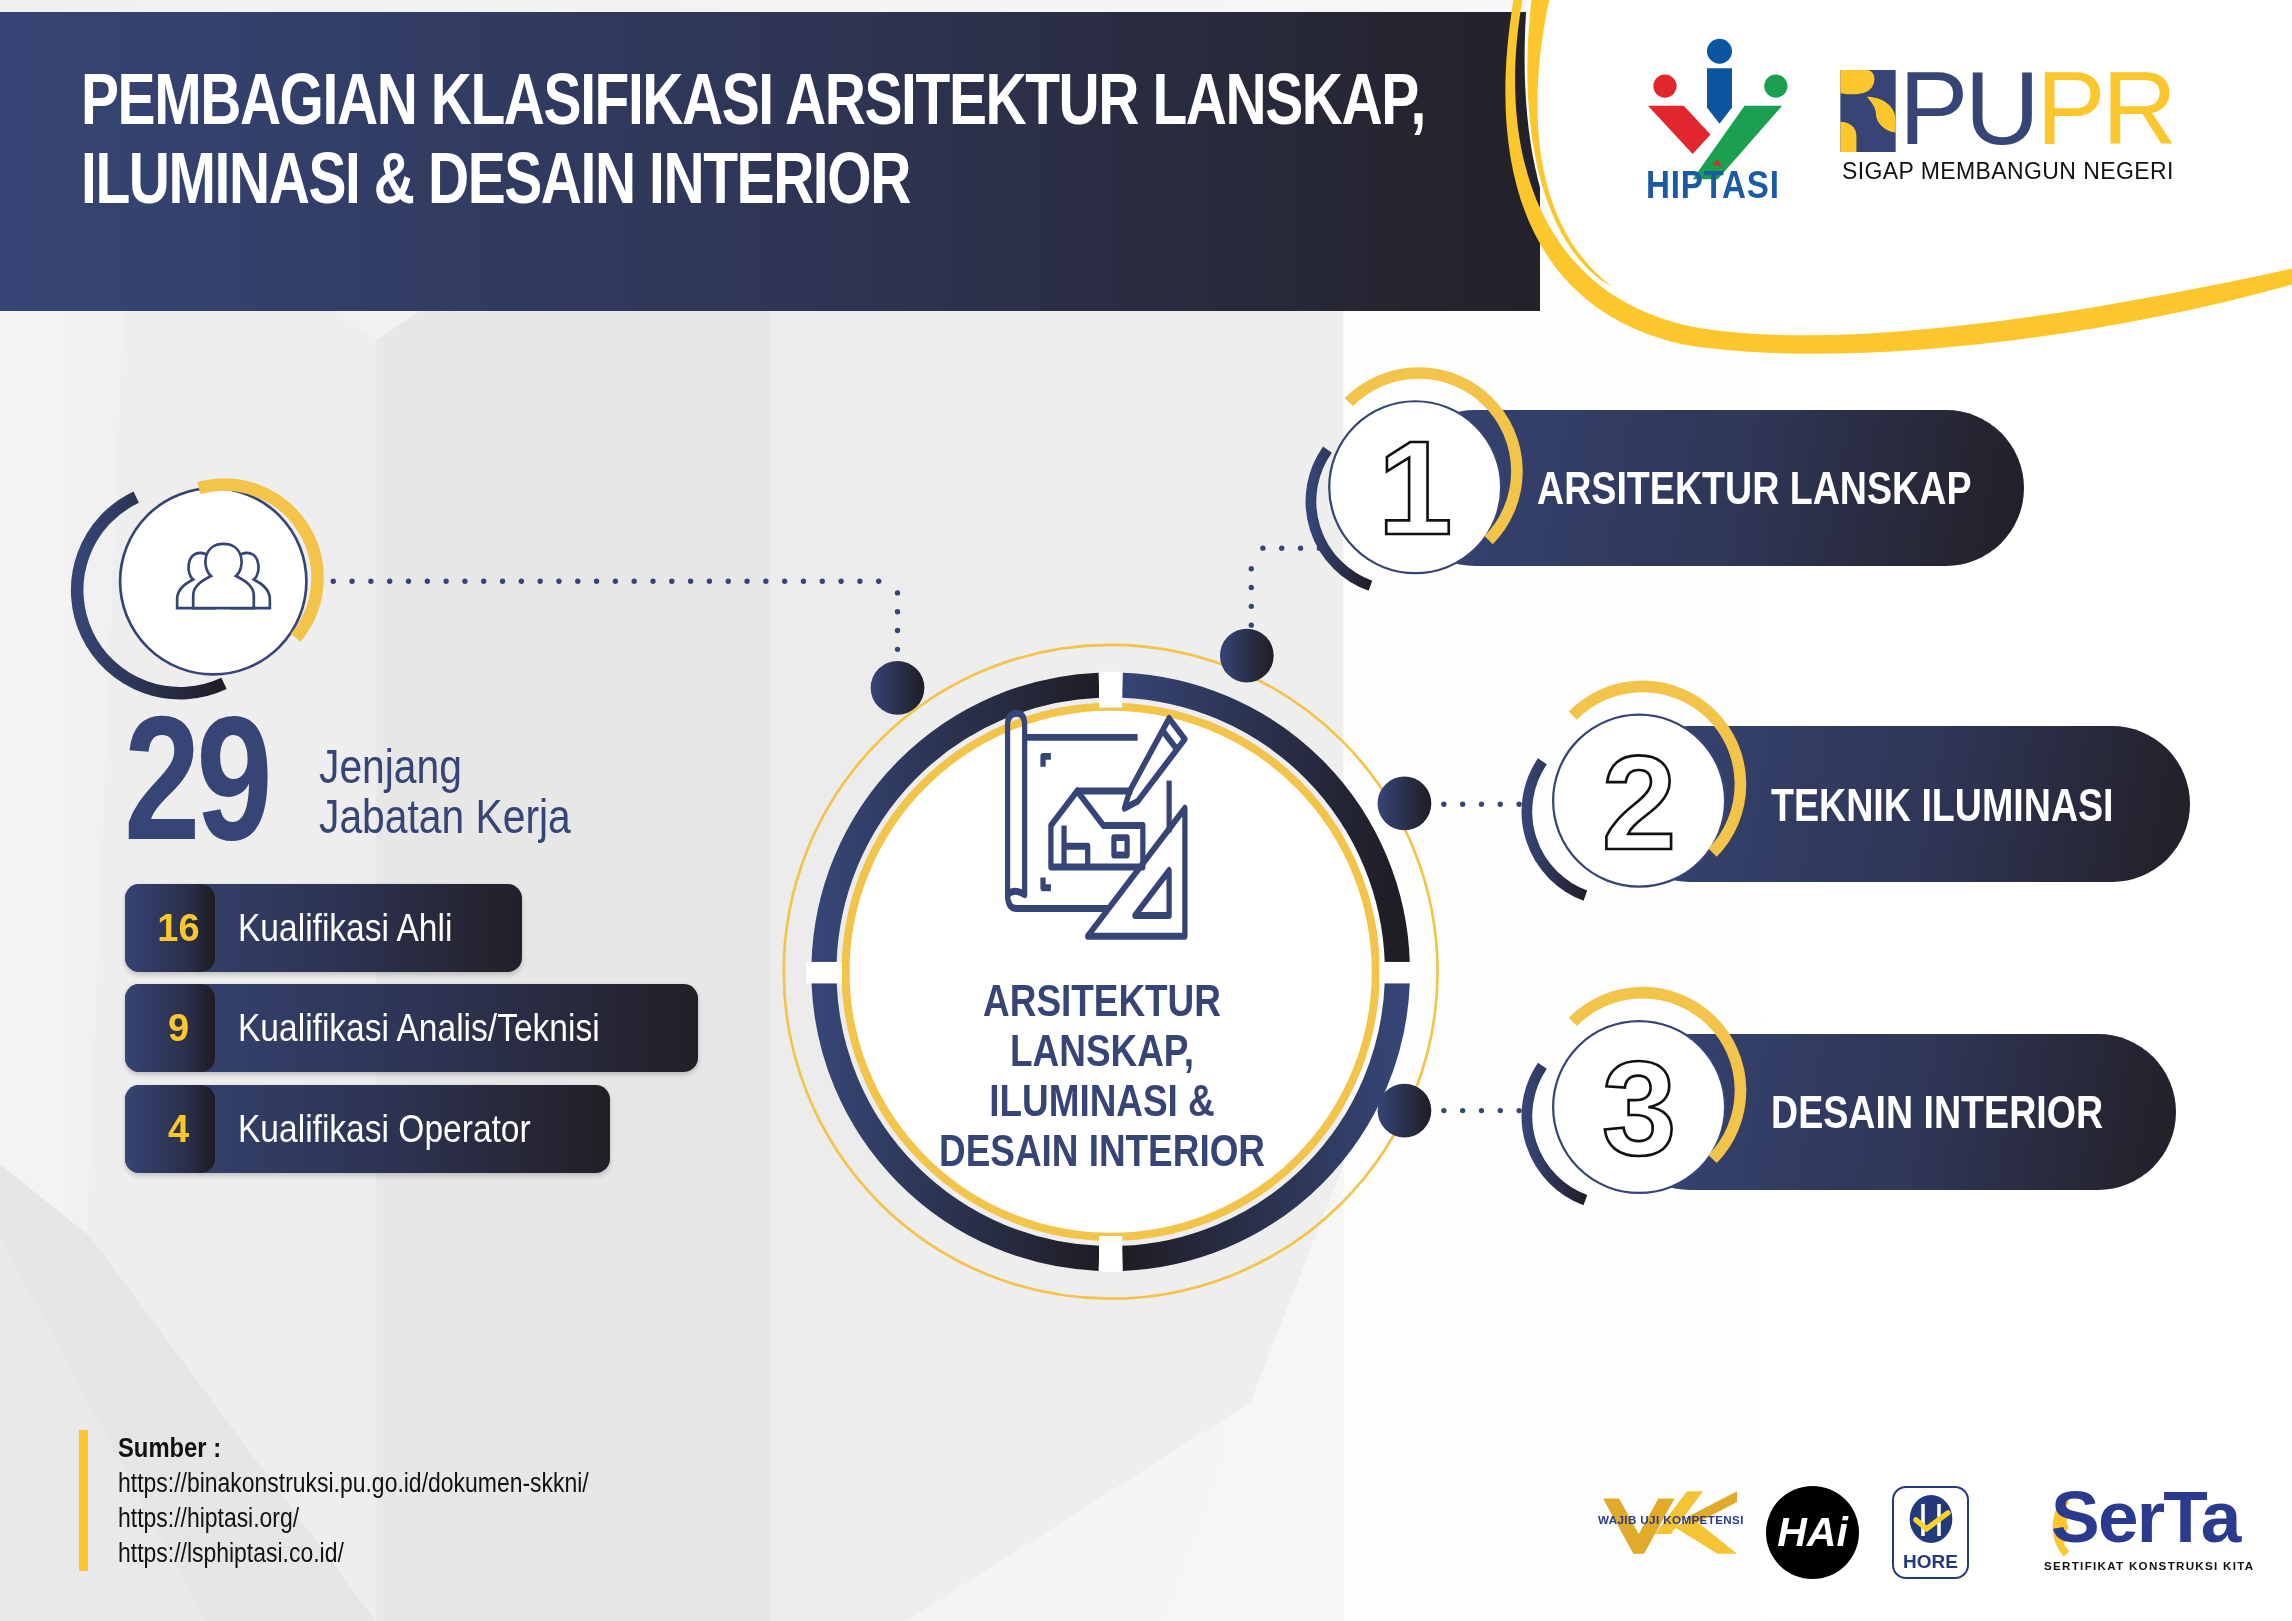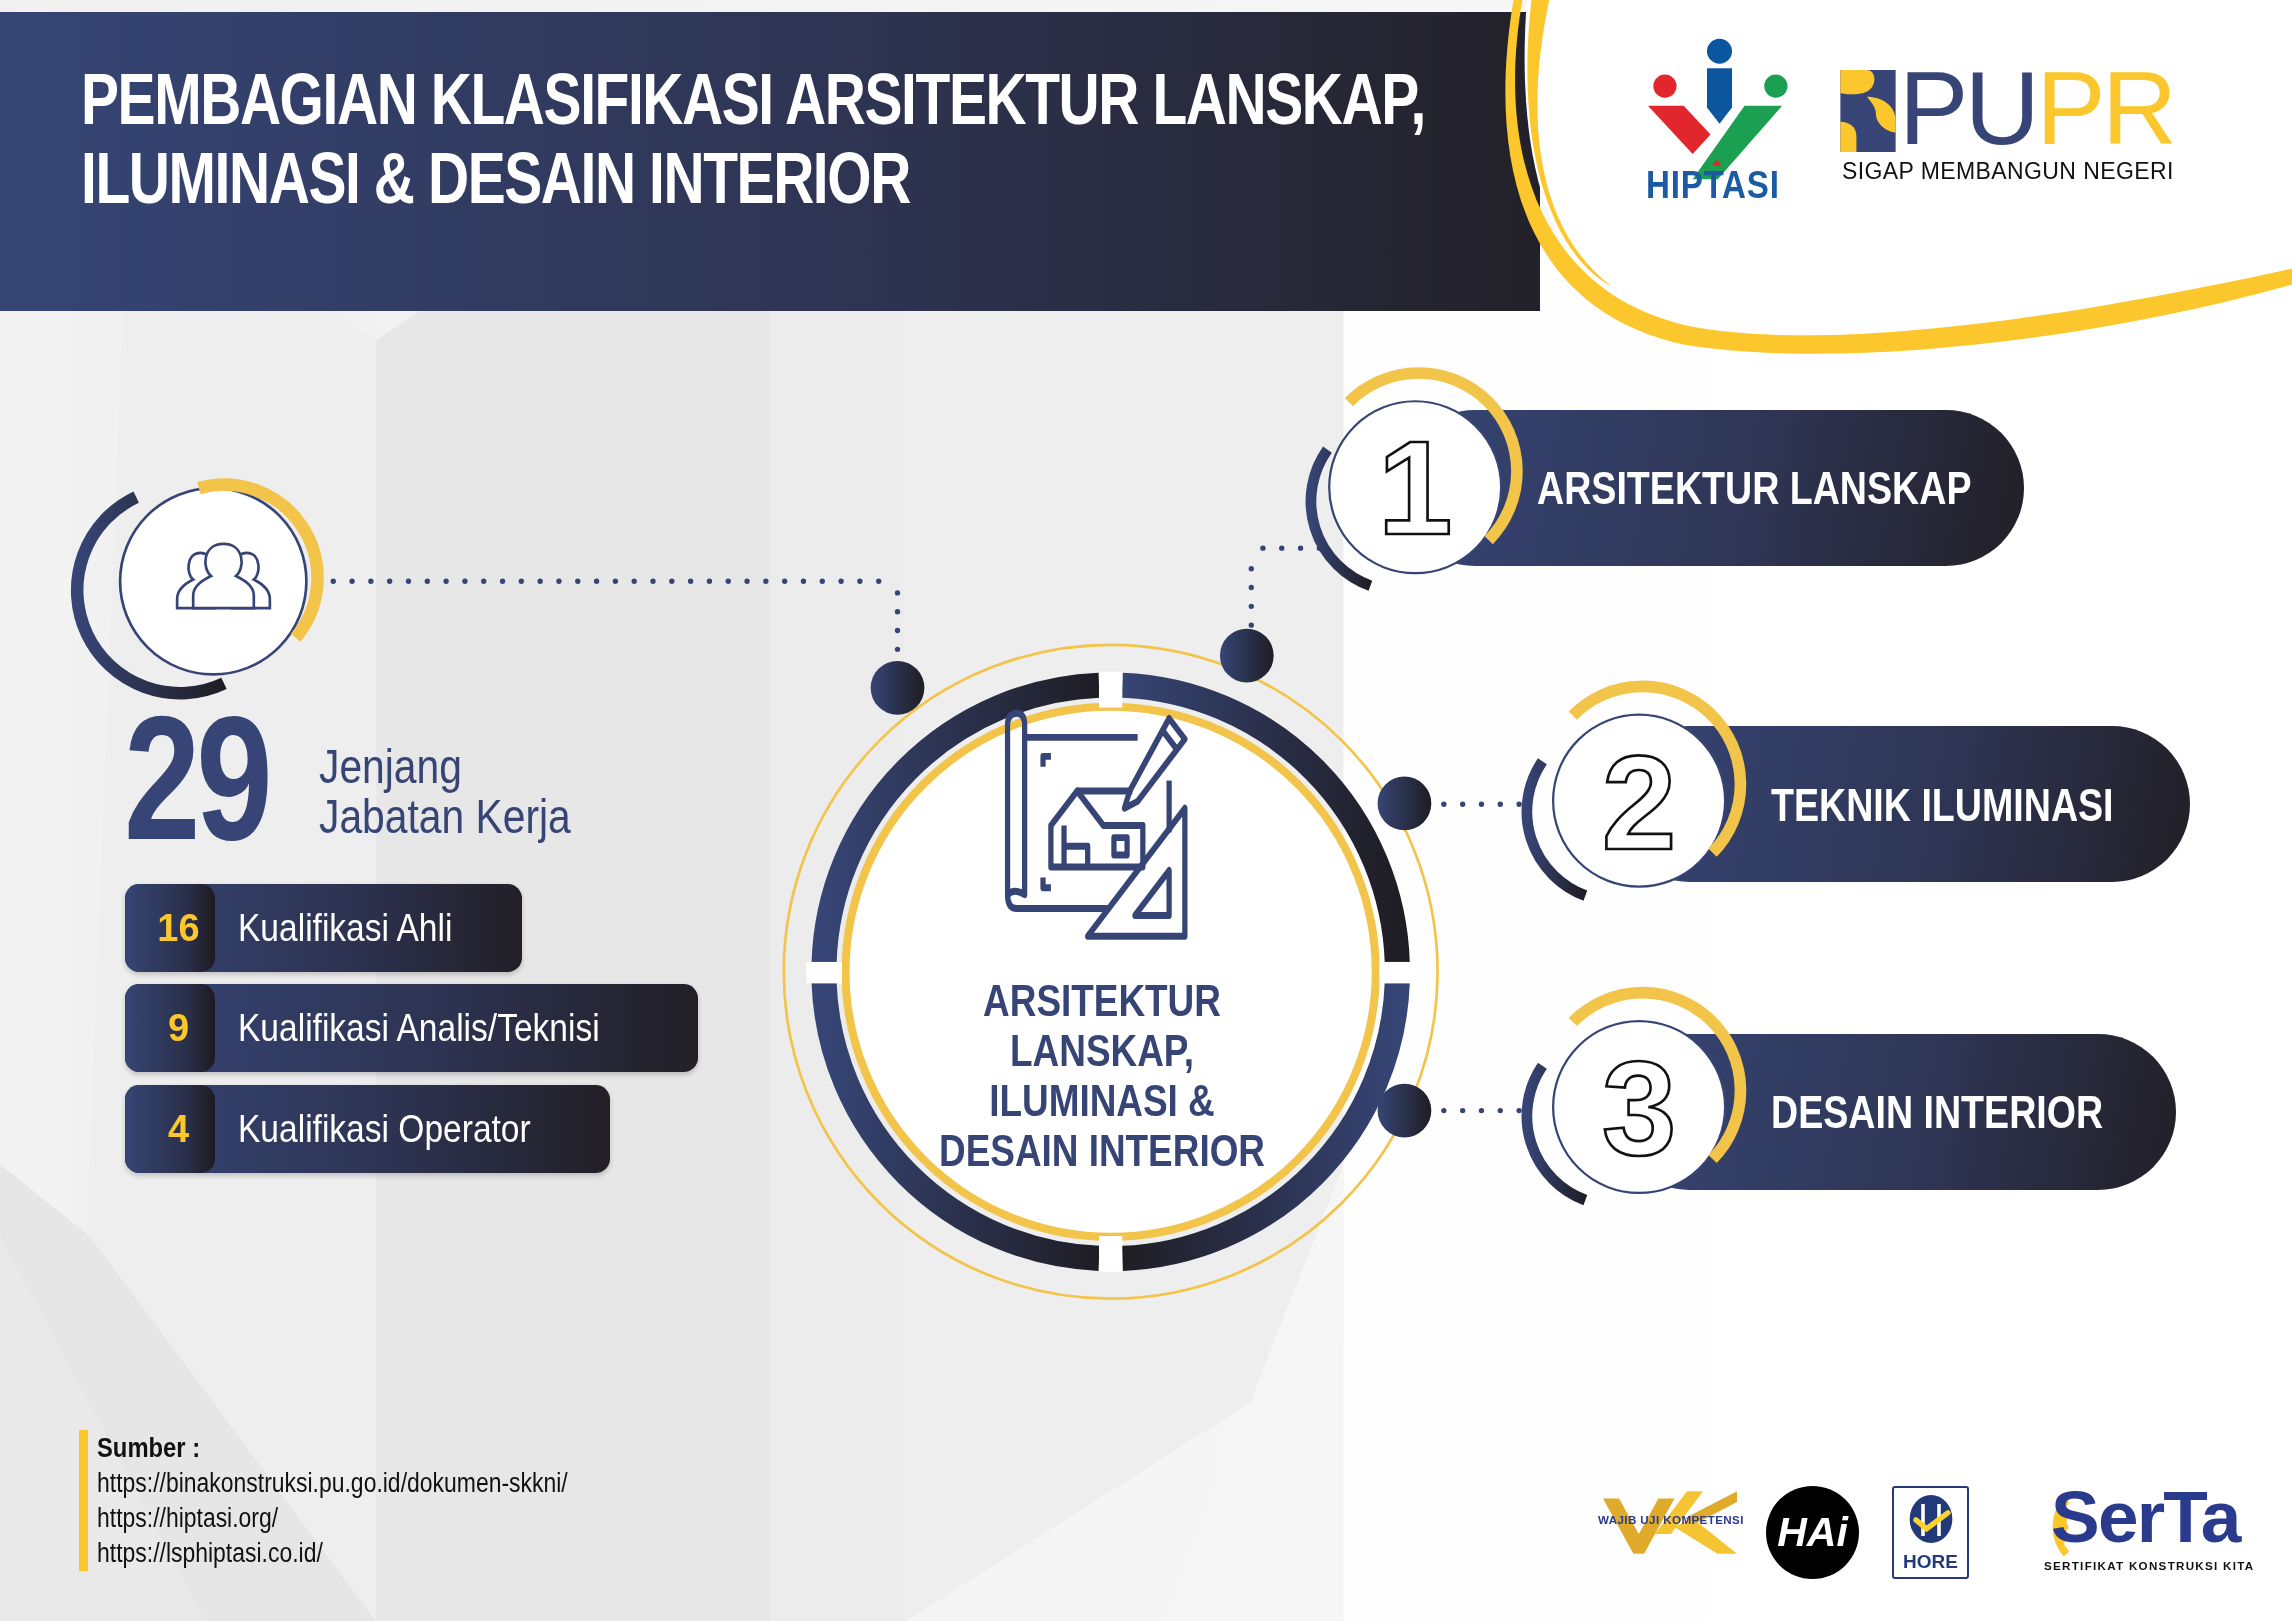--- a/index.html
+++ b/index.html
@@ -51,33 +51,33 @@
     background: linear-gradient(100deg, #364575 0%, #2f3656 55%, #221f26 100%); }
   .pill-label { position: absolute; color: #fff; font-weight: 700; font-size: 47px; white-space: nowrap;
     transform: scaleX(0.8); transform-origin: left center; z-index: 6; }
 
   
   .center-text { position: absolute; left: 860px; top: 976px; width: 484px; text-align: center;
     color: #364575; font-weight: 700; font-size: 45px; line-height: 50px; z-index: 6; }
   .center-text span { display: block; transform: scaleX(0.82); }
 
   
-  .sources { position: absolute; left: 79px; top: 1430px; border-left: 9px solid #fcc72c; padding-left: 9px; z-index: 5; }
+  .sources { position: absolute; left: 79px; top: 1430px; border-left: 9px solid #fcc72c; padding-left: 30px; z-index: 5; }
   .sources .lbl { font-weight: 700; font-size: 28px; color: #111; line-height: 36px;
     transform: scaleX(0.85); transform-origin: left top; }
   .sources .url { font-size: 27px; color: #111; line-height: 35px; transform: scaleX(0.85); transform-origin: left top; white-space: nowrap; }
 
   
   .wuk-text { position: absolute; left: 1598px; top: 1513px; font-size: 11.6px; font-weight: 700; color: #2a3a8c;
     letter-spacing: 0.4px; white-space: nowrap; z-index: 5; }
   .hai-logo { position: absolute; left: 1766px; top: 1486px; width: 93px; height: 93px; border-radius: 50%;
     background: #000000; color: #fff; font-weight: 700; font-size: 41px; display: flex; align-items: center; justify-content: center;
     font-style: italic; z-index: 5; }
   .hore-logo { position: absolute; left: 1892px; top: 1486px; width: 77px; height: 93px; border: 2.7px solid #233a7a;
-    border-radius: 3px; background: #fff; z-index: 5; }
+    border-radius: 14px; background: #fff; z-index: 5; }
   .hore-text { position: absolute; left: 0; bottom: 3.6px; width: 100%; text-align: center; font-weight: 700; font-size: 19px; color: #233a7a; }
   .serta-word { position: absolute; left: 2051px; top: 1476px; font-weight: 700; font-size: 73px; color: #2a3a8c; line-height: 81px;
     letter-spacing: -1.8px; z-index: 5; }
   .serta-tag { position: absolute; left: 2044px; top: 1559px; font-size: 11.6px; font-weight: 700; color: #111; letter-spacing: 1.3px;
     white-space: nowrap; z-index: 5; }
 </style>
 </head>
 <body>
 
 <svg class="bg-layer" width="2293" height="1622" viewBox="0 0 2560 1811">

